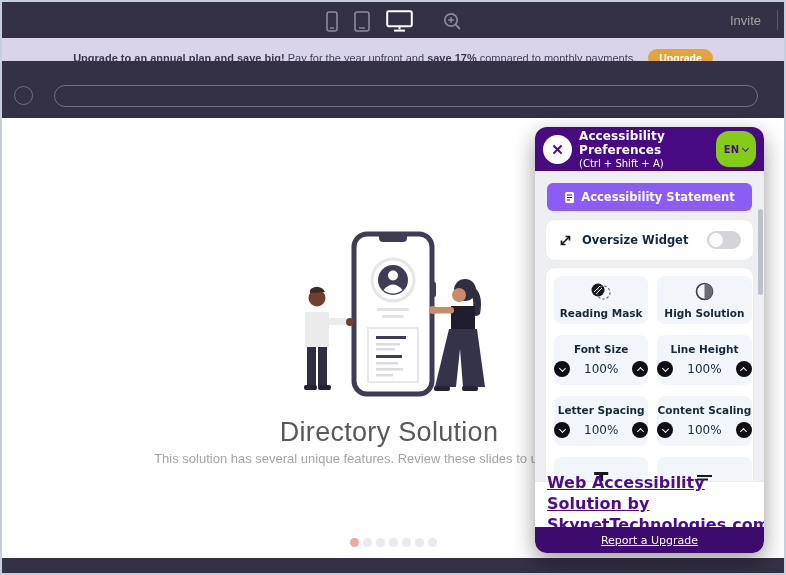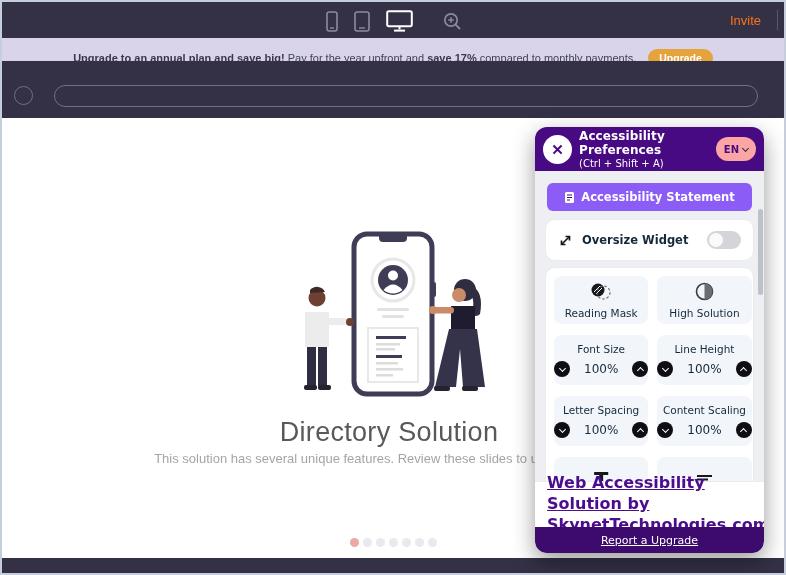--- a/index.html
+++ b/index.html
@@ -5,21 +5,21 @@
   * { margin:0; padding:0; box-sizing:border-box; }
   body { background:#9aa3b2; font-family:"Liberation Sans", sans-serif; }
   .screen { position:relative; width:786px; height:575px; background:#343046;
             border:2px solid #c7cedb; overflow:hidden; }
 
   
   .topbar { position:absolute; left:0; right:0; top:0; height:36px; background:#343046; }
   .device-group { position:absolute; left:322px; top:4px; display:flex; align-items:center; gap:12px; height:30px; }
   .dev-btn { background:none; border:none; cursor:pointer; display:flex; align-items:center; padding:2px; }
   .invite-wrap { position:absolute; right:6px; top:0; height:36px; display:flex; align-items:center; }
-  .invite { color:#f97316; font-size:13px; background:none; border:none; cursor:pointer; font-family:"Liberation Sans",sans-serif; }
+  .invite { color:#a3a3a3; font-size:13px; background:none; border:none; cursor:pointer; font-family:"Liberation Sans",sans-serif; }
   .vdiv { width:1px; height:20px; background:#5a5670; margin-left:16px; }
 
   
   .banner { position:absolute; left:0; right:0; top:36px; height:40px; background:#dad4ea;
             display:flex; align-items:center; justify-content:center; gap:4px;
             font-size:11px; color:#43405c; }
   .banner b { font-weight:bold; color:#3a3650; }
   .upgrade-btn { margin-left:8px; background:#e5a43b; color:#fff; font-weight:bold; font-size:10.5px;
                  border:none; border-radius:10px; padding:3px 11px; cursor:pointer; font-family:"Liberation Sans",sans-serif; }
 
@@ -45,21 +45,21 @@
   .panel { position:absolute; left:533px; top:125px; width:229px; height:426px;
            border-radius:12px; box-shadow:0 8px 22px rgba(0,0,0,.4); background:#edeff3;
            font-family:"DejaVu Sans", sans-serif; }
   .p-header { position:absolute; left:0; right:0; top:0; height:44px; background:#470a83;
               border-radius:12px 12px 0 0; display:flex; align-items:center; padding:0 8px; gap:7px; }
   .close-btn { width:29px; height:29px; border-radius:50%; background:#fff; border:none; cursor:pointer;
                color:#470a83; font-size:15px; font-weight:bold; line-height:1; flex:0 0 auto; }
   .p-titles { flex:1; color:#fff; }
   .p-title { font-size:12px; font-weight:bold; letter-spacing:.1px; }
   .p-shortcut { font-size:10px; margin-top:1px; }
-  .lang-btn { background:#fca5a5; border:none; border-radius:13px; height:24px; padding:0 8px;
+  .lang-btn { background:#84cc16; border:none; border-radius:13px; height:36px; padding:0 8px;
               display:flex; align-items:center; gap:4px; cursor:pointer;
               color:#470a83; font-size:10px; font-weight:bold; font-family:"DejaVu Sans",sans-serif; }
   .p-body { position:absolute; left:0; right:0; top:44px; bottom:0; overflow:hidden; border-radius:0 0 12px 12px; }
 
   .statement-btn { position:absolute; left:12px; right:12px; top:12px; height:28px; background:#8b5cf6;
                    border:none; border-radius:6px; color:#fff; font-size:11.5px; font-weight:bold;
                    display:flex; align-items:center; justify-content:center; gap:6px; cursor:pointer;
                    font-family:"DejaVu Sans",sans-serif; }
 
   .wbox { background:#fff; border-radius:10px; border:1px solid #e9ebef; }
@@ -69,21 +69,21 @@
   .toggle { width:34px; height:18px; border-radius:9px; background:#d3d5db; position:relative; cursor:pointer; flex:0 0 auto; }
   .toggle .knob { position:absolute; left:2px; top:2px; width:14px; height:14px; border-radius:50%; background:#fafafa; }
 
   .grid-box { position:absolute; left:10px; right:10px; top:96px; height:240px; padding:8px; }
   .grid { display:grid; grid-template-columns:1fr 1fr; gap:11px 9px; }
   .card { background:#f2f5f9; border-radius:8px; display:flex; flex-direction:column;
           align-items:center; justify-content:center; gap:6px; cursor:pointer; }
   .card-icon-top { height:48px; }
   .card-stepper { height:50px; }
   .card-partial { height:48px; }
-  .card-label { font-size:10.5px; font-weight:normal; color:#16293b; }
+  .card-label { font-size:10.5px; font-weight:bold; color:#16293b; }
   .stepper-row { display:flex; align-items:center; gap:14px; }
   .step-btn { width:16px; height:16px; border-radius:50%; background:#0e0e13; border:none; cursor:pointer;
               display:flex; align-items:center; justify-content:center; padding:0; }
   .step-val { font-size:12px; font-weight:normal; color:#16293b; }
   .chev { display:inline-block; width:5px; height:5px; border-right:1.6px solid #fff; border-bottom:1.6px solid #fff; }
   .chev.down { transform:rotate(45deg); margin-top:-2px; }
   .chev.up   { transform:rotate(-135deg); margin-top:2px; }
   .chev-dark { display:inline-block; width:5px; height:5px; border-right:1.6px solid #2d2d38;
                border-bottom:1.6px solid #2d2d38; transform:rotate(45deg); margin-top:-2px; }
   .t-glyph { font-size:21px; font-weight:bold; color:#17181c; line-height:1; }

